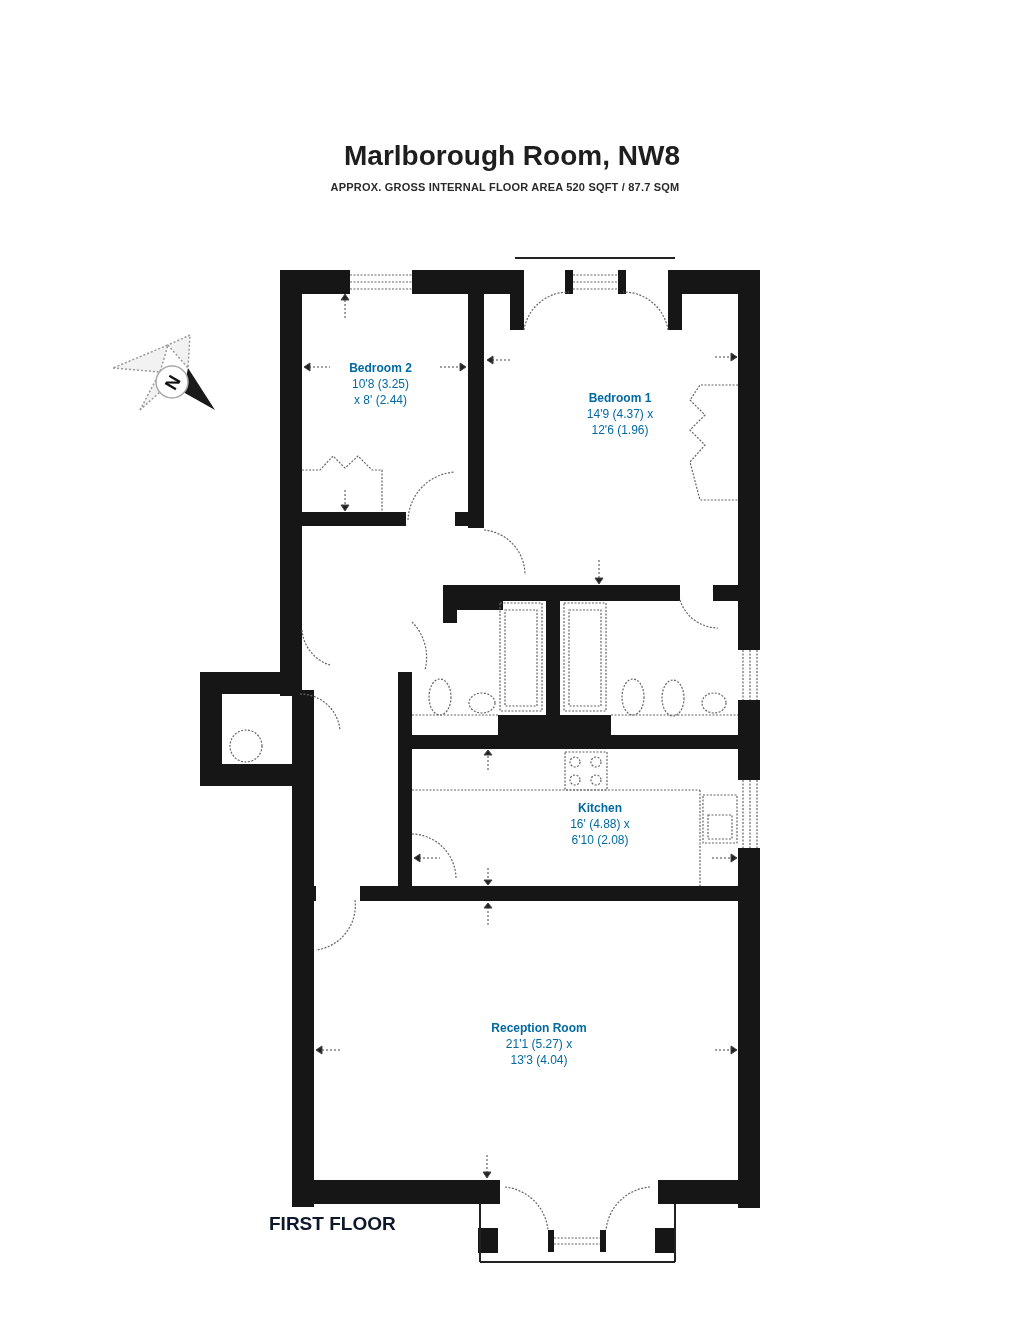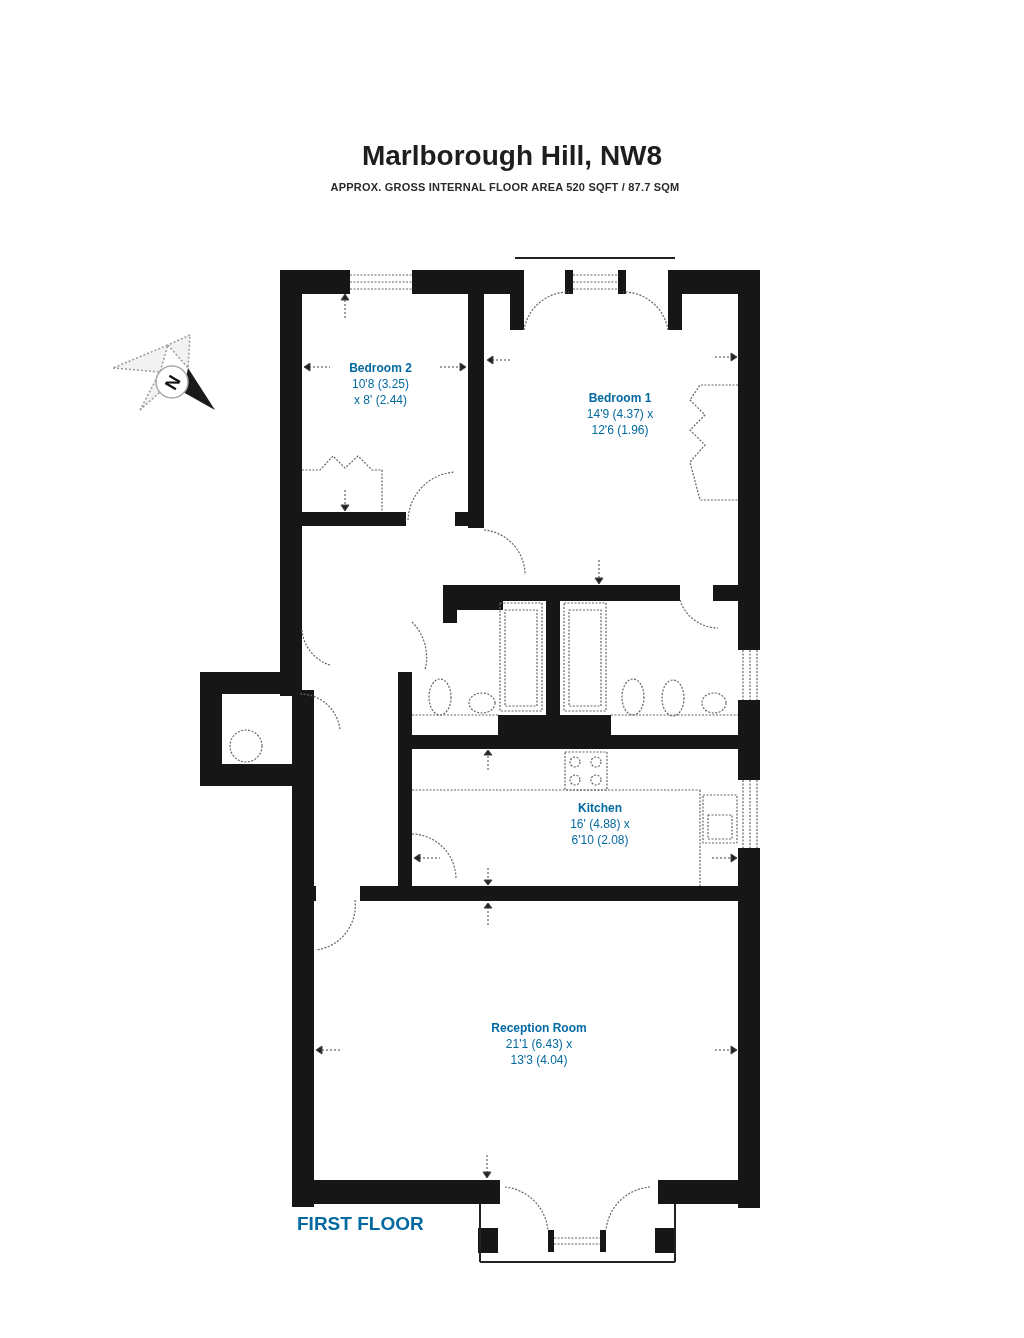--- a/index.html
+++ b/index.html
@@ -1,28 +1,28 @@
 <!DOCTYPE html>
 <html><head>
 <meta charset="utf-8">
 <style>
   html, body { margin:0; padding:0; background:#ffffff; }
   body { width:1024px; height:1338px; position:relative; overflow:hidden; font-family:"Liberation Sans", sans-serif; color:#1a1a1a; }
   .title { position:absolute; left:0; width:1024px; top:140px; text-align:center; font-size:28px; font-weight:bold; letter-spacing:0px; color:#1e1e1e; }
   .subtitle { position:absolute; left:0; width:1010px; top:181px; text-align:center; font-size:11px; font-weight:bold; color:#2a2a2a; letter-spacing:0.2px; }
-  .floor-label { position:absolute; left:297px; top:1213px; font-size:19px; font-weight:bold; color:#0369a1; }
+  .floor-label { position:absolute; left:269px; top:1213px; font-size:19px; font-weight:bold; color:#0f172a; }
   svg.plan { position:absolute; left:0; top:0; }
   .room-label { position:absolute; text-align:center; font-size:12px; line-height:16px; color:#0369a1; }
   .room-label .name { font-weight:bold; display:block; }
   .room-label span { display:block; }
 </style>
 </head>
 <body>
 
-<div class="title">Marlborough Hill, NW8</div>
+<div class="title">Marlborough Room, NW8</div>
 <div class="subtitle">APPROX. GROSS INTERNAL FLOOR AREA 520 SQFT / 87.7 SQM</div>
 
 <svg class="plan" width="1024" height="1338" viewBox="0 0 1024 1338">
 
   <g>
     <polygon points="113,368 160,372 168,345" fill="#f2f2f2" stroke="#999" stroke-width="1.5" stroke-dasharray="2,2"></polygon>
     <polygon points="190,335 168,345 188,368" fill="#f2f2f2" stroke="#999" stroke-width="1.5" stroke-dasharray="2,2"></polygon>
     <polygon points="140,410 160,392 160,372" fill="#f2f2f2" stroke="#999" stroke-width="1.5" stroke-dasharray="2,2"></polygon>
     <polygon points="183,392 215,410 188,368" fill="#1a1a1a"></polygon>
     <circle cx="172" cy="382" r="16" fill="#fff" stroke="#aaa" stroke-width="1.5"></circle>
@@ -192,17 +192,17 @@
 </div>
 
 <div class="room-label" style="left:530px; top:800px; width:140px;">
   <span class="name">Kitchen</span>
   <span>16' (4.88) x</span>
   <span>6'10 (2.08)</span>
 </div>
 
 <div class="room-label" style="left:444px; top:1020px; width:190px;">
   <span class="name">Reception Room</span>
-  <span>21'1 (6.43) x</span>
+  <span>21'1 (5.27) x</span>
   <span>13'3 (4.04)</span>
 </div>
 
 <div class="floor-label">FIRST FLOOR</div>
 
 </body></html>

